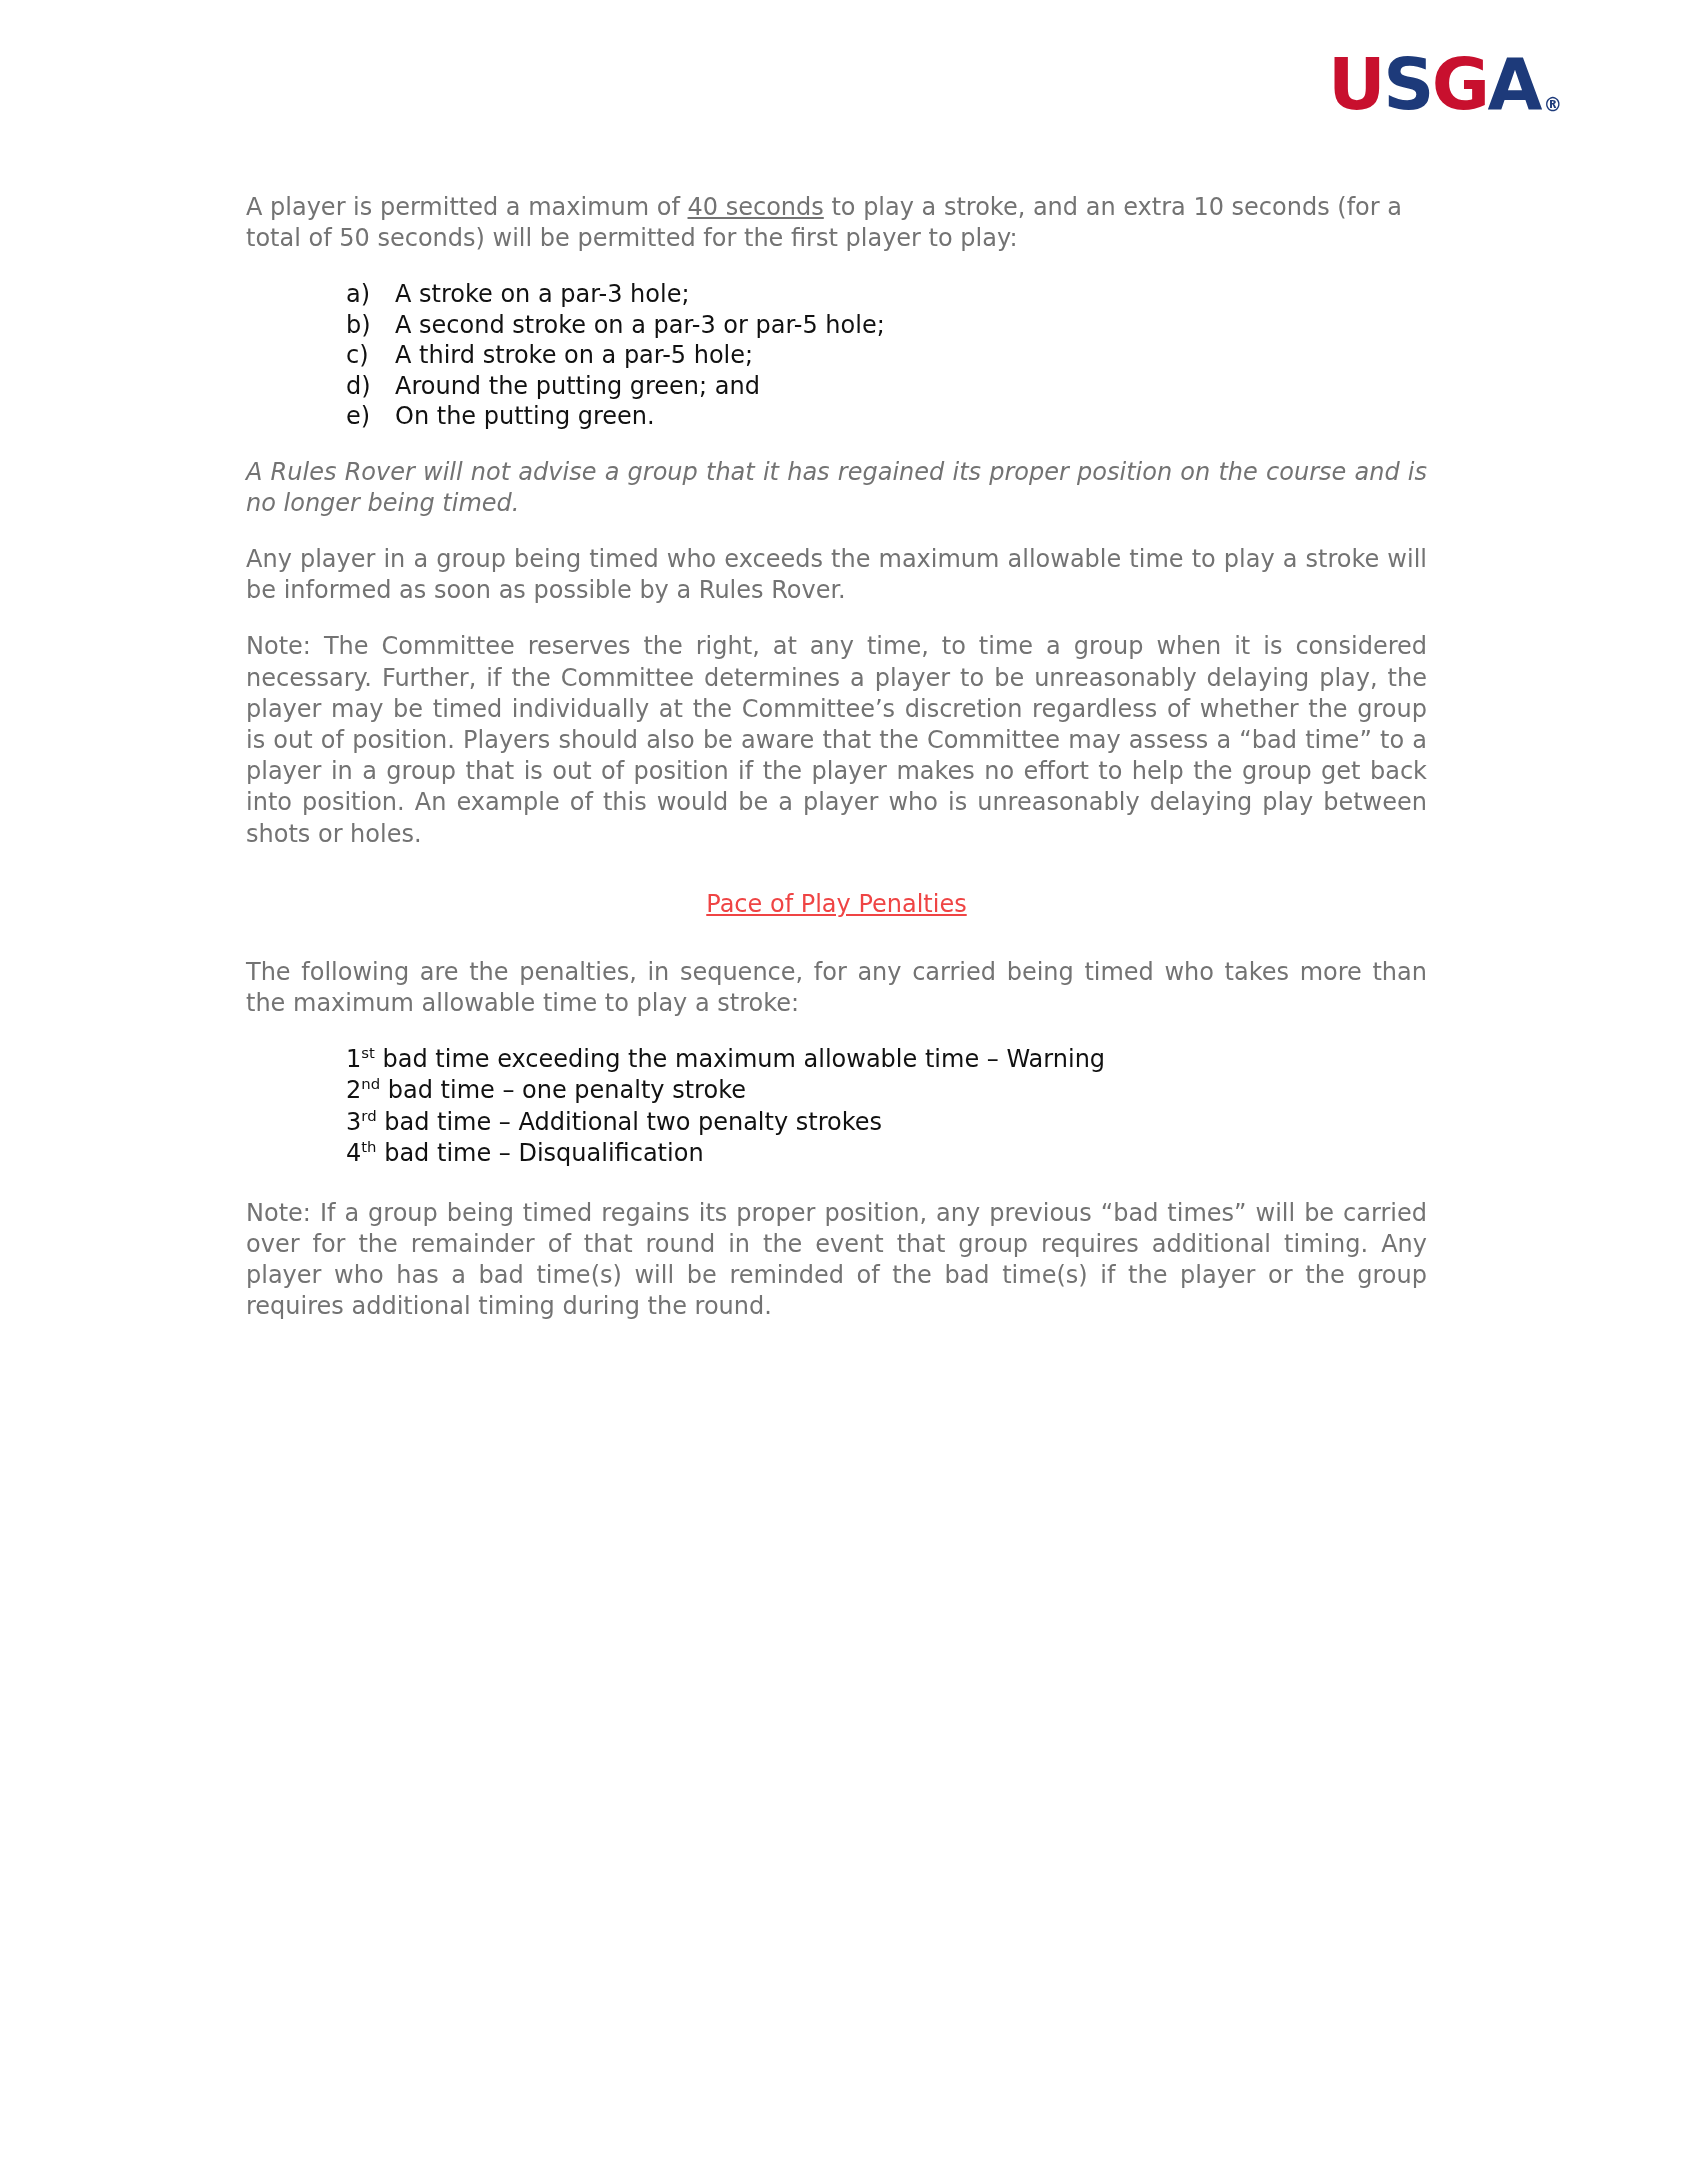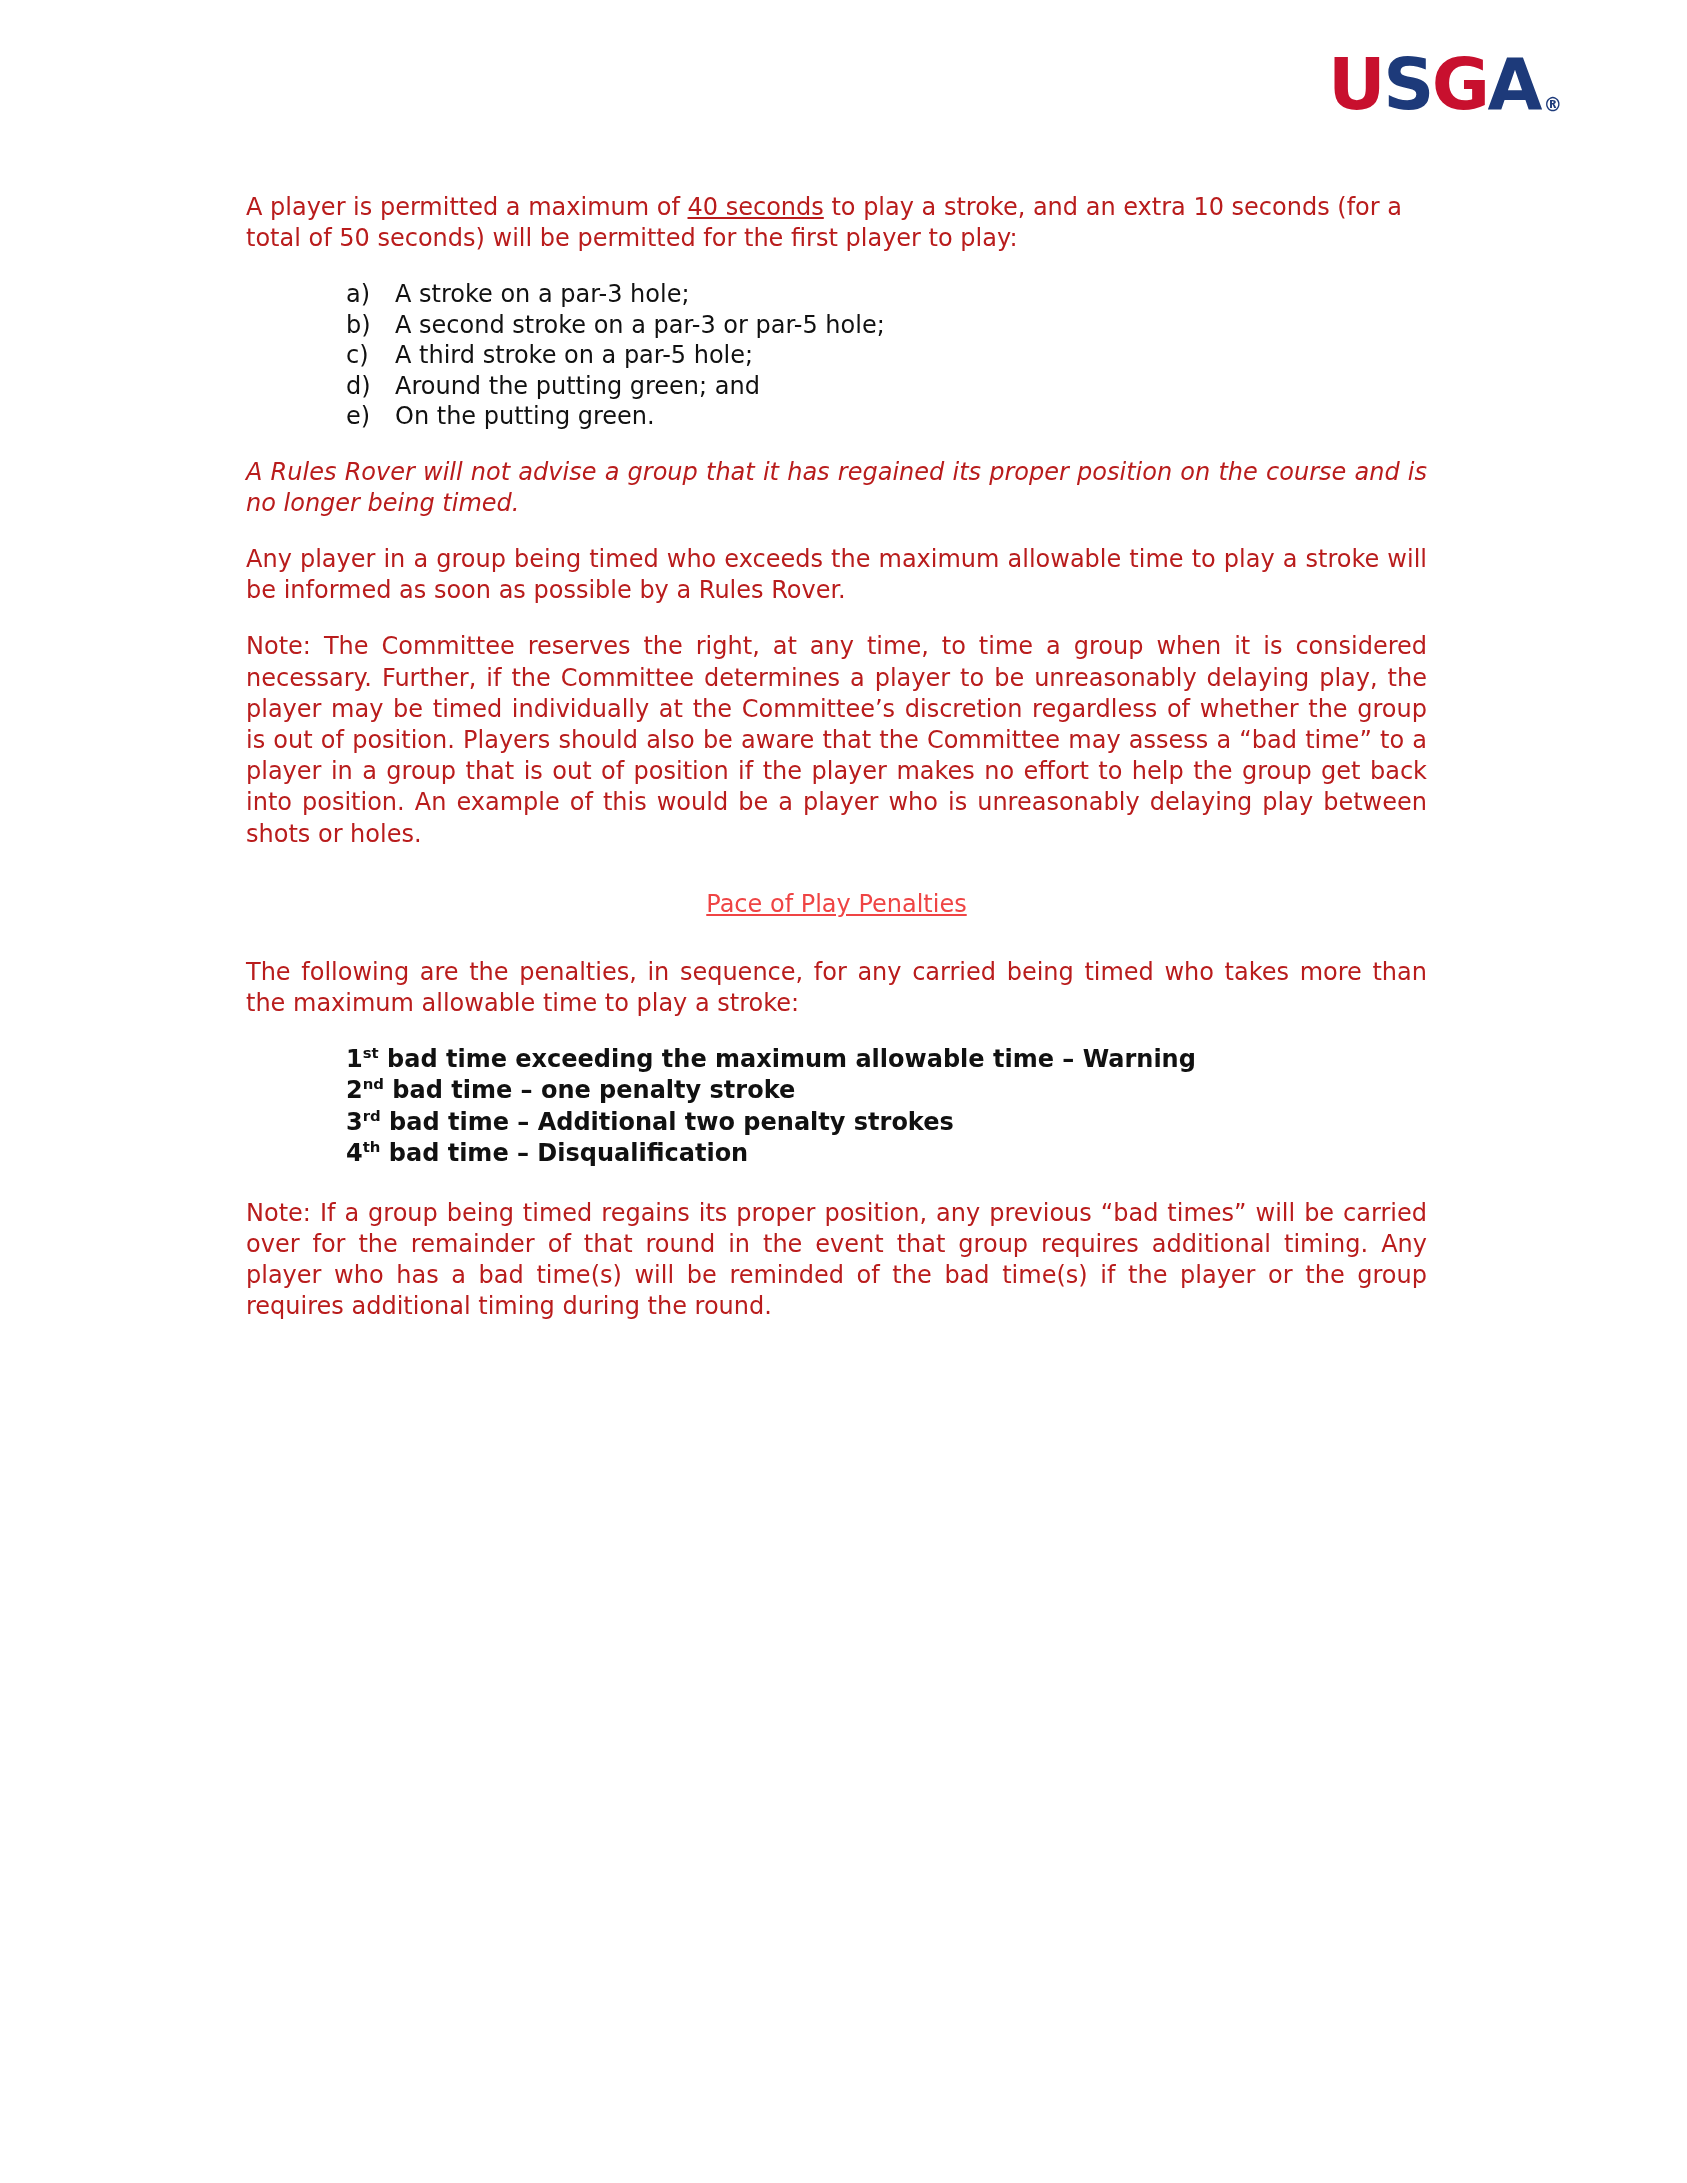--- a/index.html
+++ b/index.html
@@ -57,21 +57,21 @@
   .content {
     position: absolute;
     left: 246px;
     top: 192px;
     width: 1181px;
   }
   p.body {
     font-size: 24px;
     line-height: 1.30;
     margin: 0 0 25px 0;
-    color: #b91c1c;
+    color: #737373;
   }
   p.just {
     text-align: justify;
   }
   p.italic {
     font-style: italic;
   }
   .note-label {
   }
   .underline {
@@ -98,21 +98,20 @@
     text-align: center;
     color: #ef4444;
     font-size: 24px;
     text-decoration: underline;
     margin: 40px 0 39px 0;
   }
 
   .penalty-list {
     margin: 3px 0 29px 0;
     padding: 0 0 0 100px;
-    font-weight: bold;
   }
   .penalty-list .pline {
     font-size: 24px;
     line-height: 1.30;
     color: #111111;
   }
   sup {
     font-size: 0.62em;
     vertical-align: super;
     line-height: 0;

